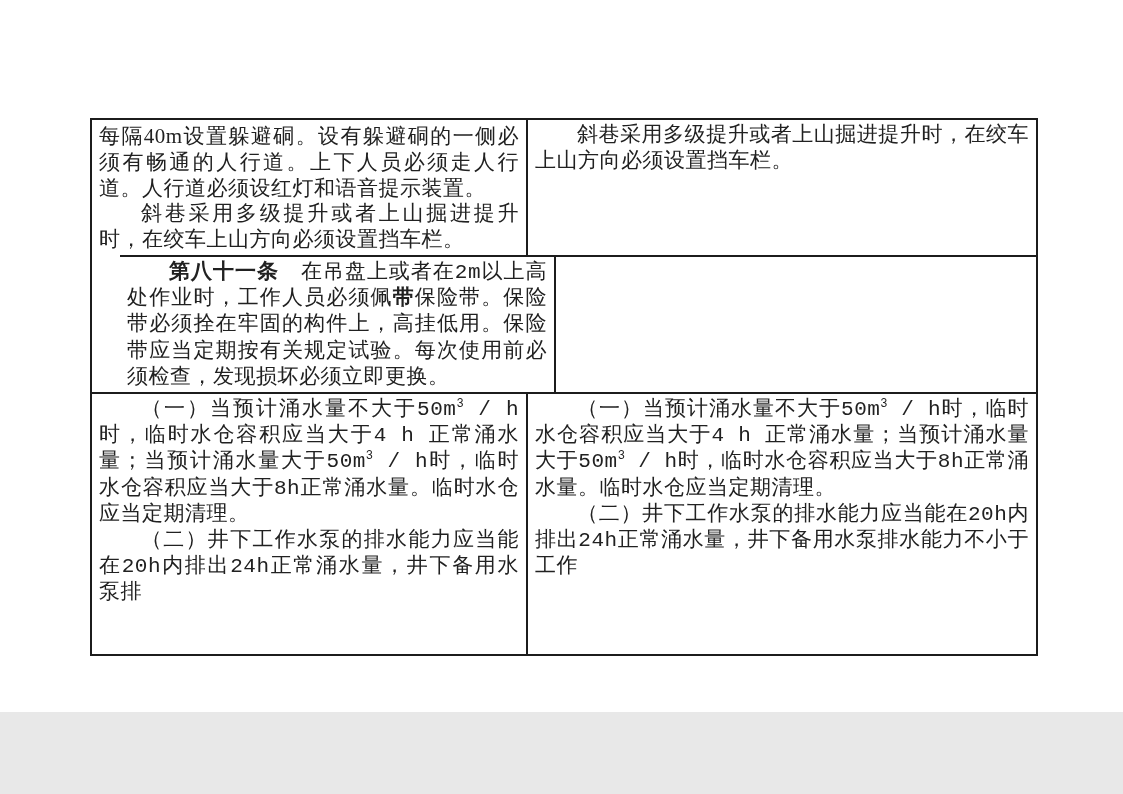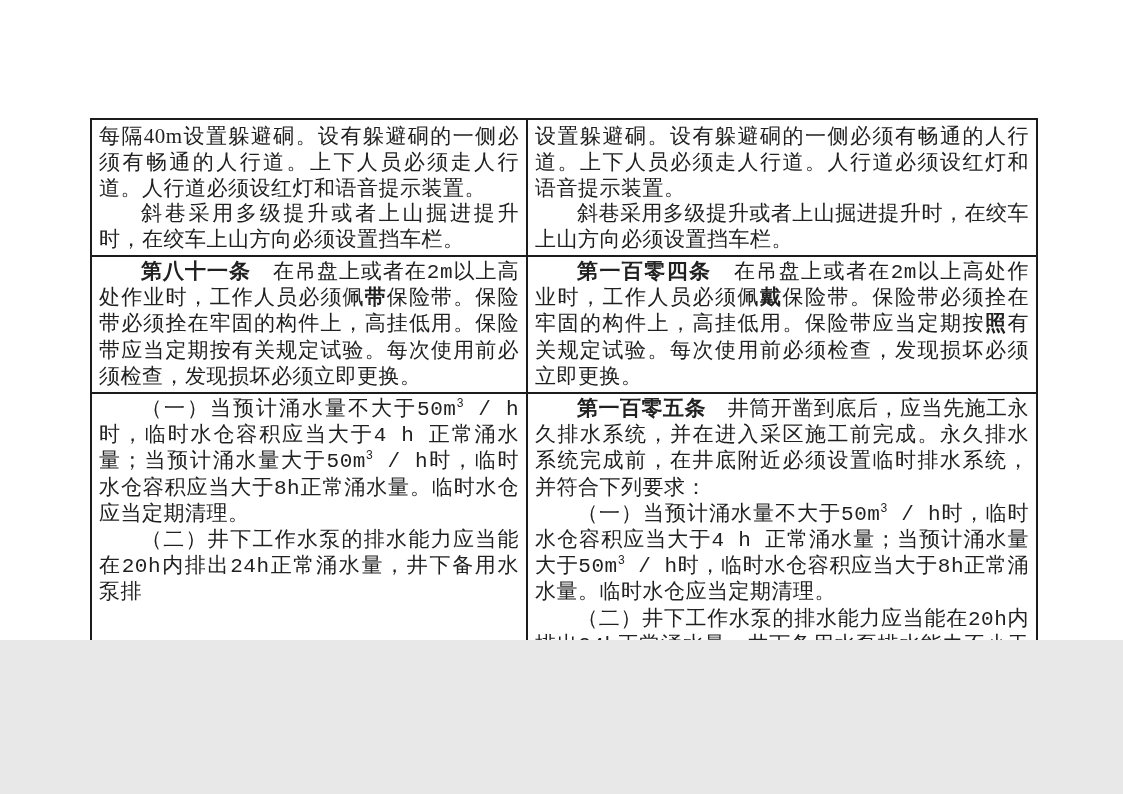--- a/index.html
+++ b/index.html
@@ -4,40 +4,40 @@
 <style>
   :root{
     --ink:#212121;
     --line:#1c1c1c;
     --page-bg:#ffffff;
   }
   html,body{margin:0;padding:0;background:#e8e8e8;}
   .page{
     position:relative;
     width:1123px;
-    height:640px;
+    height:712px;
     background:var(--page-bg);
     font-family:"Liberation Serif","DejaVu Serif",serif;
     overflow:hidden;
   }
   .doc-table{
     position:absolute;
     left:90px;
     top:118px;
     width:948px;
     height:538px;
     box-sizing:border-box;
     border:2px solid var(--line);
     display:flex;
     flex-direction:column;
   }
   .trow{display:flex;flex:none;min-height:0;}
   .trow + .trow{border-top:2px solid var(--line);}
   .trow-1{height:135px;}
-  .trow-2{height:135px;}
+  .trow-2{height:135px;margin-left:28px;}
   .trow-3{flex:1;}
   .tcell{
     box-sizing:border-box;
     overflow:hidden;
     padding:3px 7px 0 7px;
     font-size:21px;
     line-height:26.2px;
     color:var(--ink);
     text-align:justify;
     text-justify:inter-character;
@@ -71,41 +71,36 @@
 <div class="page">
 
   <div class="doc-table">
 
     <div class="trow trow-1">
       <div class="tcell left">
           <p class="para"><span class="">每隔40m设置躲避硐。设有躲避硐的一侧必须有畅通的人行道。上下人员必须走人行道。人行道必须设红灯和语音提示装置。</span></p>
           <p class="para indent"><span class="">斜巷采用多级提升或者上山掘进提升时，在绞车上山方向必须设置挡车栏。</span></p>
         </div>
       <div class="tcell right">
-          <p class="para"><span class="">设置躲避硐。设有躲避硐的一侧必须有畅通的人行道。上下人员必须走人行道。人行道必须设红灯和语音提示装置。</span></p>
           <p class="para indent"><span class="">斜巷采用多级提升或者上山掘进提升时，在绞车上山方向必须设置挡车栏。</span></p>
         </div>
     </div>
 
     <div class="trow trow-2">
       <div class="tcell left">
           <p class="para indent"><span class="b ">第八十一条</span><span class="">　在吊盘上或者在2m以上高处作业时，工作人员必须佩</span><span class="b ">带</span><span class="">保险带。保险带必须拴在牢固的构件上，高挂低用。保险带应当定期按有关规定试验。每次使用前必须检查，发现损坏必须立即更换。</span></p>
-        </div>
-      <div class="tcell right">
-          <p class="para indent"><span class="b ">第一百零四条</span><span class="">　在吊盘上或者在2m以上高处作业时，工作人员必须佩</span><span class="b ">戴</span><span class="">保险带。保险带必须拴在牢固的构件上，高挂低用。保险带应当定期按</span><span class="b ">照</span><span class="">有关规定试验。每次使用前必须检查，发现损坏必须立即更换。</span></p>
         </div>
     </div>
 
     <div class="trow trow-3">
       <div class="tcell left">
           <p class="para indent"><span class="">（一）当预计涌水量不大于50m</span><span class="sup">3</span><span class=""> / h时，临时水仓容积应当大于4 h 正常涌水量；当预计涌水量大于50m</span><span class="sup">3</span><span class=""> / h时，临时水仓容积应当大于8h正常涌水量。临时水仓应当定期清理。</span></p>
           <p class="para indent"><span class="">（二）井下工作水泵的排水能力应当能在20h内排出24h正常涌水量，井下备用水泵排</span></p>
         </div>
       <div class="tcell right">
-          <p class="para indent"><span class="b ">第一百零五条</span><span class="">　井筒开凿到底后，应当先施工永久排水系统，并在进入采区施工前完成。永久排水系统完成前，在井底附近必须设置临时排水系统，并符合下列要求：</span></p>
           <p class="para indent"><span class="">（一）当预计涌水量不大于50m</span><span class="sup">3</span><span class=""> / h时，临时水仓容积应当大于4 h 正常涌水量；当预计涌水量大于50m</span><span class="sup">3</span><span class=""> / h时，临时水仓容积应当大于8h正常涌水量。临时水仓应当定期清理。</span></p>
           <p class="para indent"><span class="">（二）井下工作水泵的排水能力应当能在20h内排出24h正常涌水量，井下备用水泵排水能力不小于工作</span></p>
         </div>
     </div>
 
   </div>
 
   <div class="page-number">— 51 —</div>
 
 </div>

